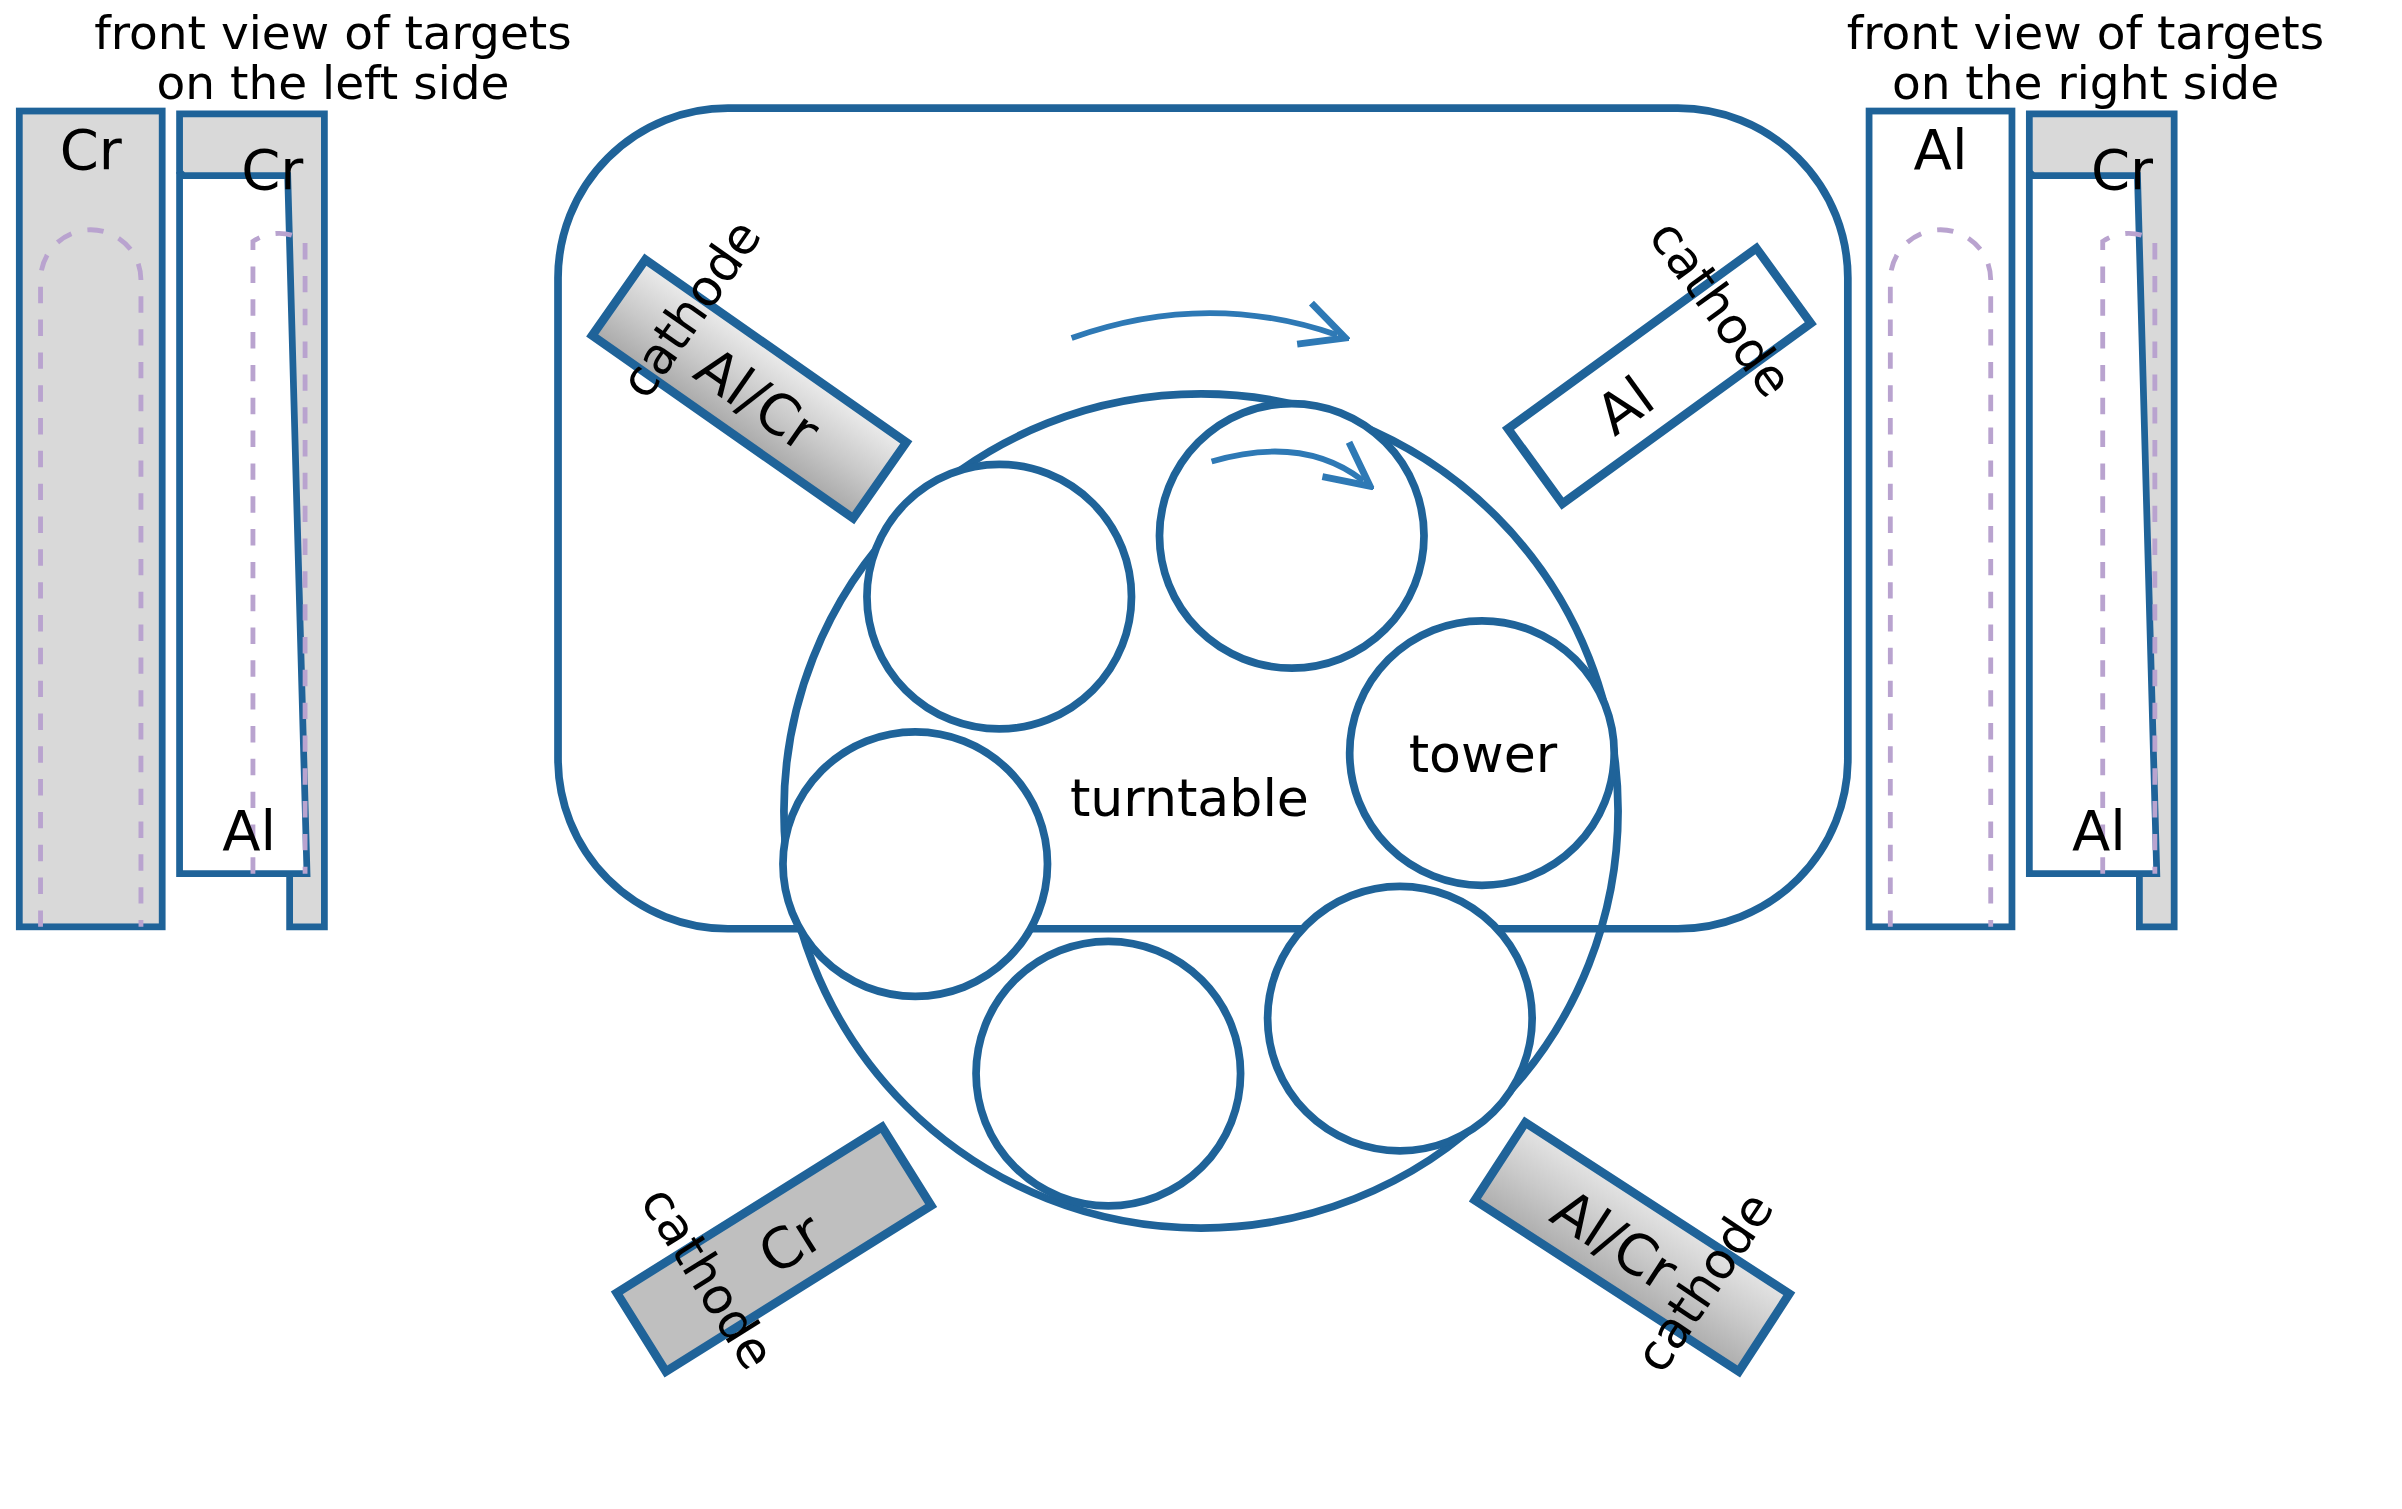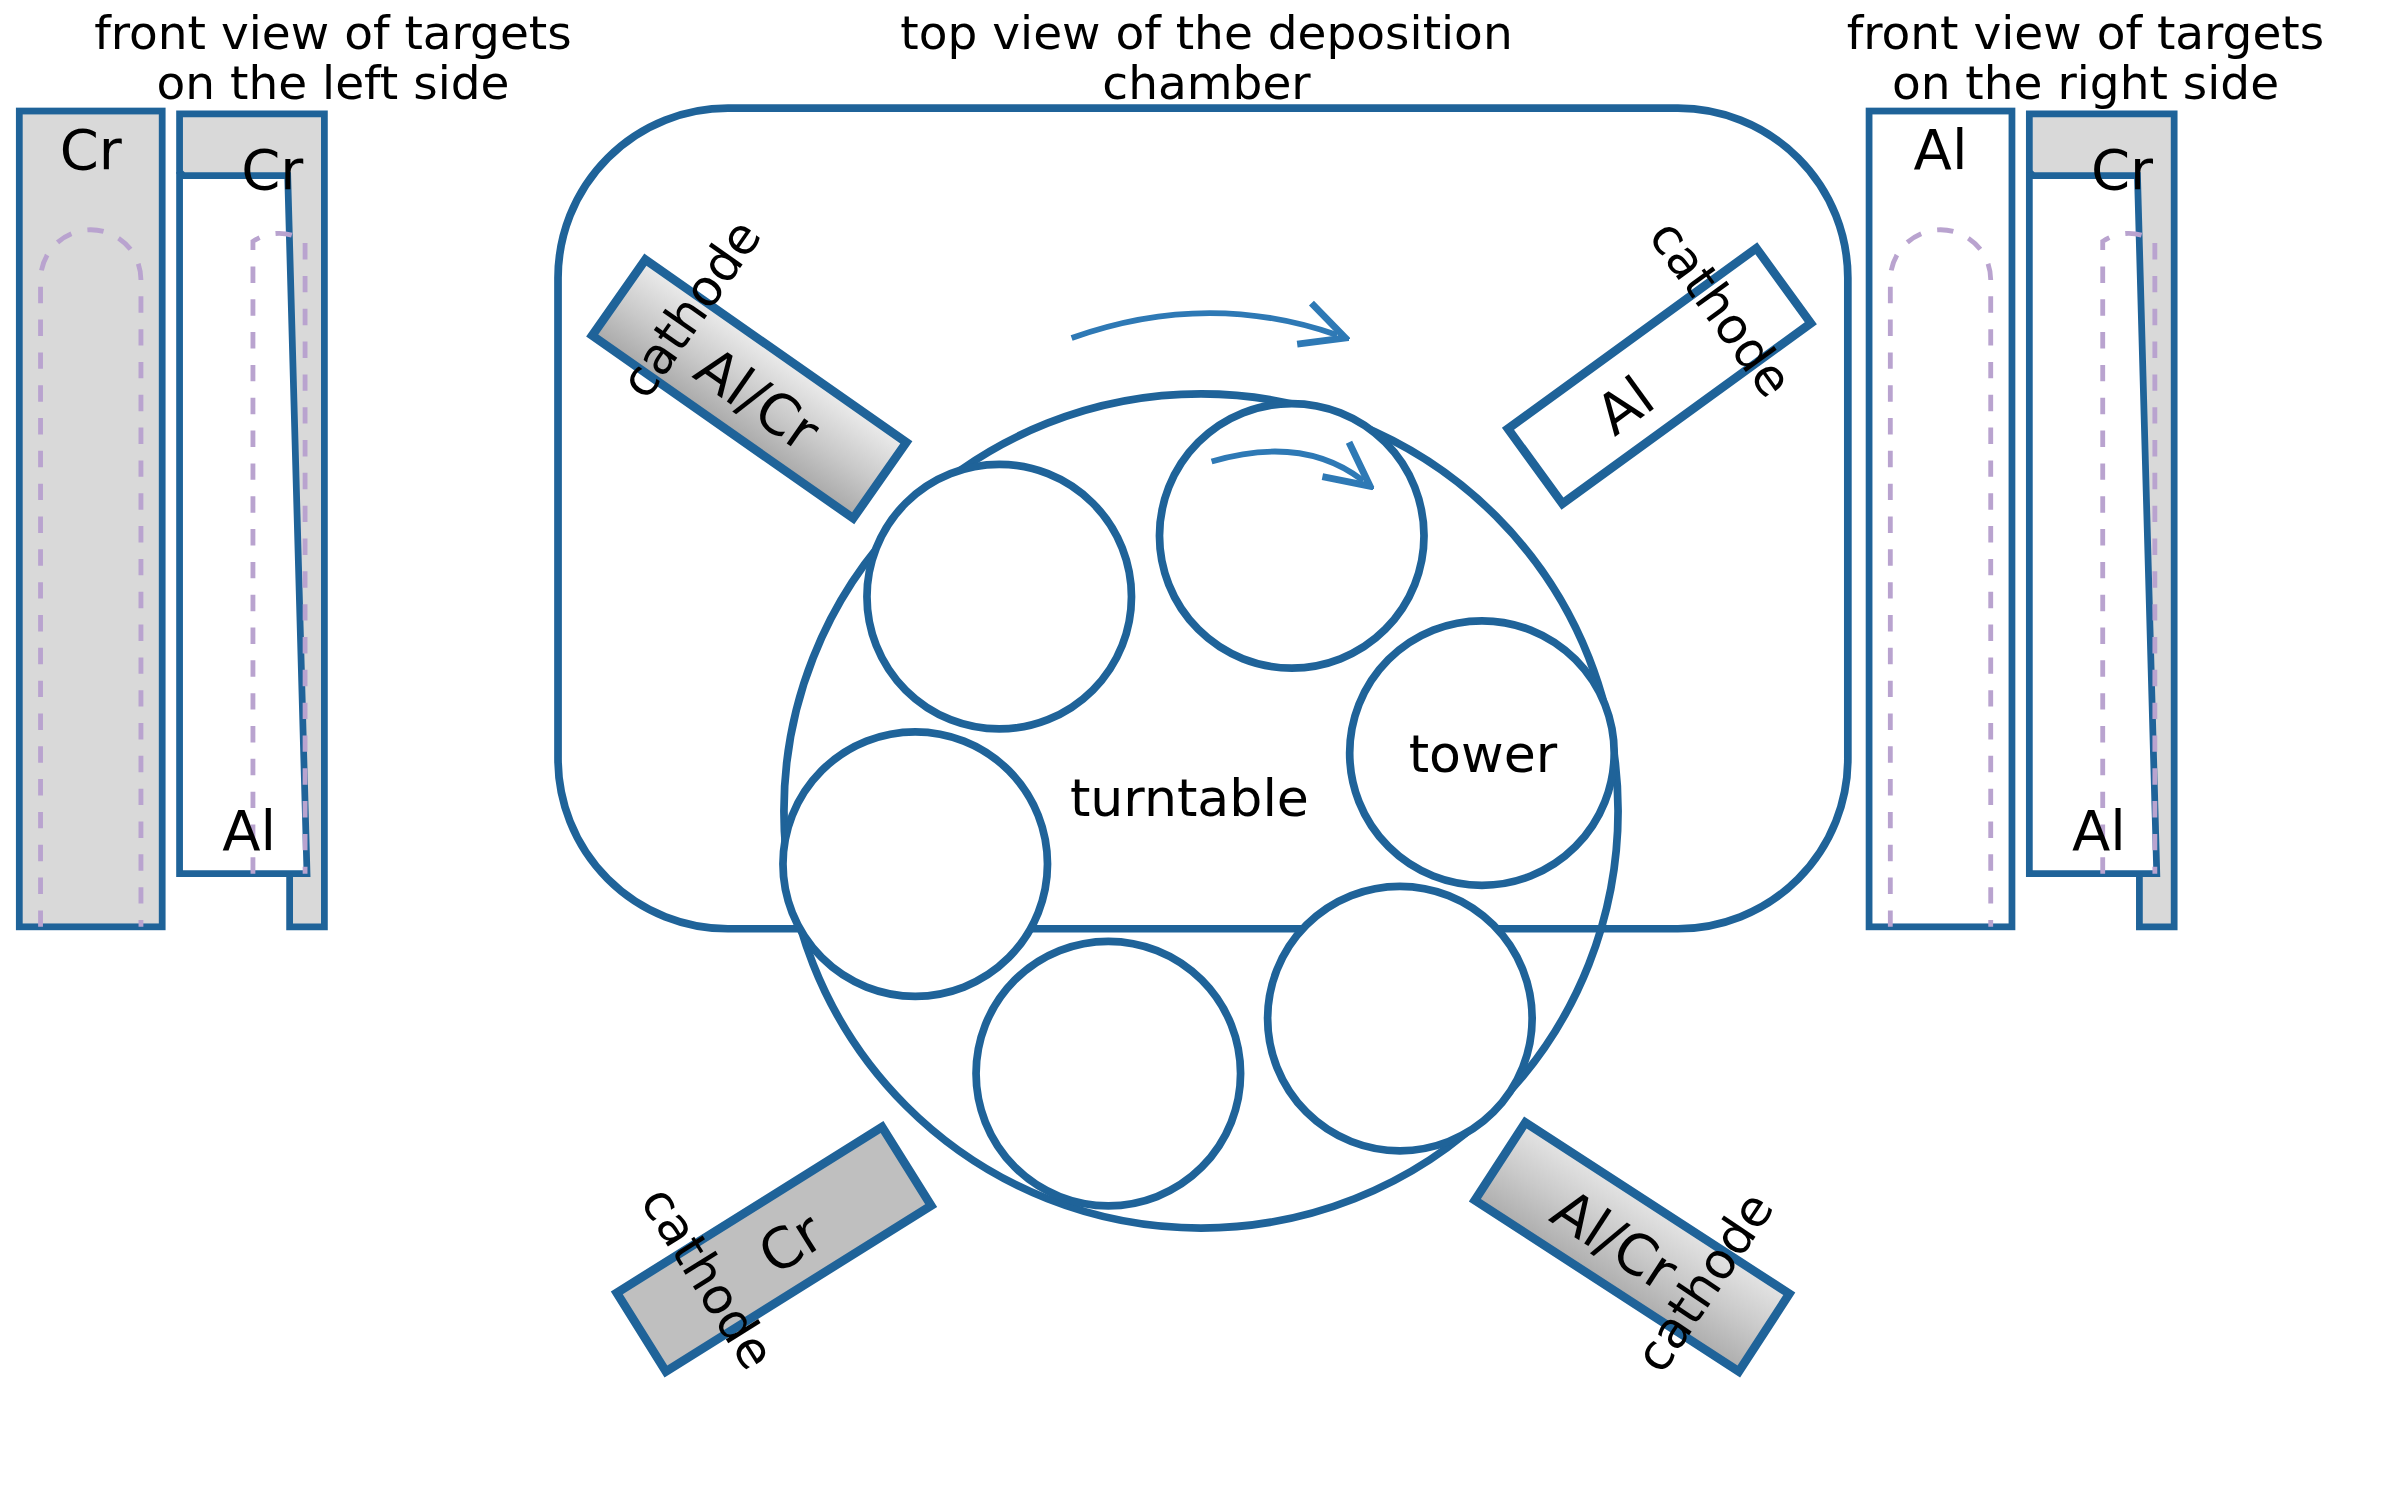--- a/index.html
+++ b/index.html
@@ -13,22 +13,20 @@
   svg{position:absolute;left:0;top:0;}
   text{font-family:"DejaVu Sans",sans-serif;fill:#000;}
 </style>
 </head>
 <body>
 
 <div id="stage">
 
   <div class="caption" id="cap-left">front view of targets
 on the left side</div>
-  <div class="caption" id="cap-mid">top view of the deposition
-chamber</div>
   <div class="caption" id="cap-right">front view of targets
 on the right side</div>
 
   <svg width="2402" height="1509" viewBox="0 0 2488 1563">
     <defs>
       <linearGradient id="gradTL" x1="0" y1="0" x2="0" y2="1">
         <stop offset="0%" stop-color="#ECECEC"></stop>
         <stop offset="55%" stop-color="#C9C9C9"></stop>
         <stop offset="100%" stop-color="#A9A9A9"></stop>
       </linearGradient>

